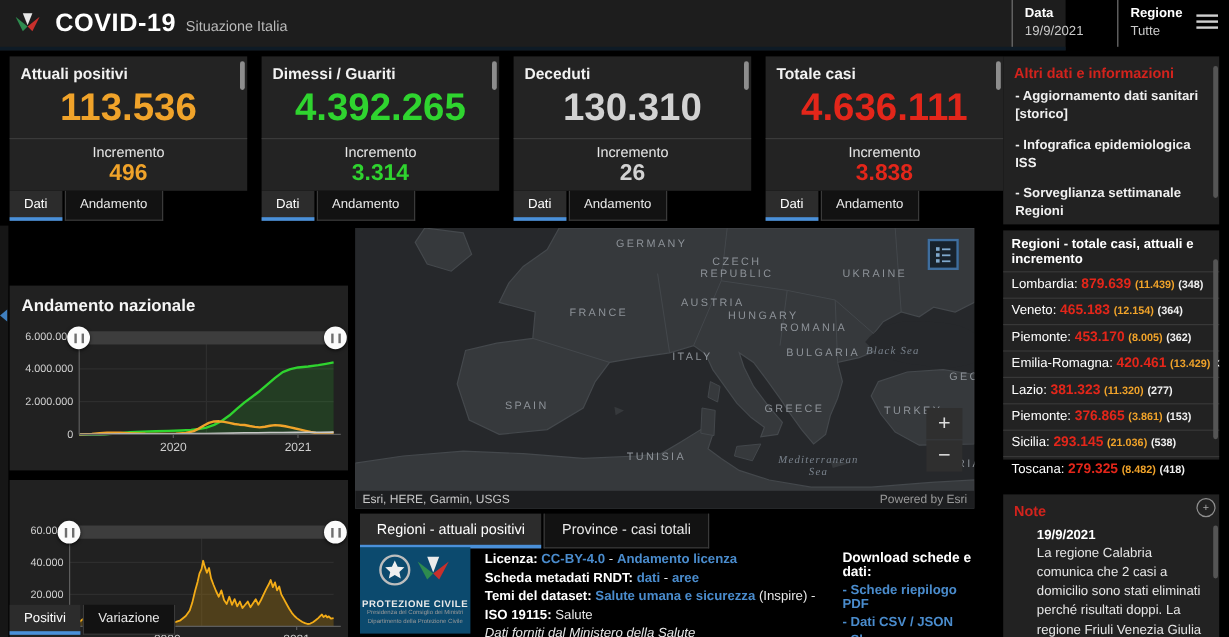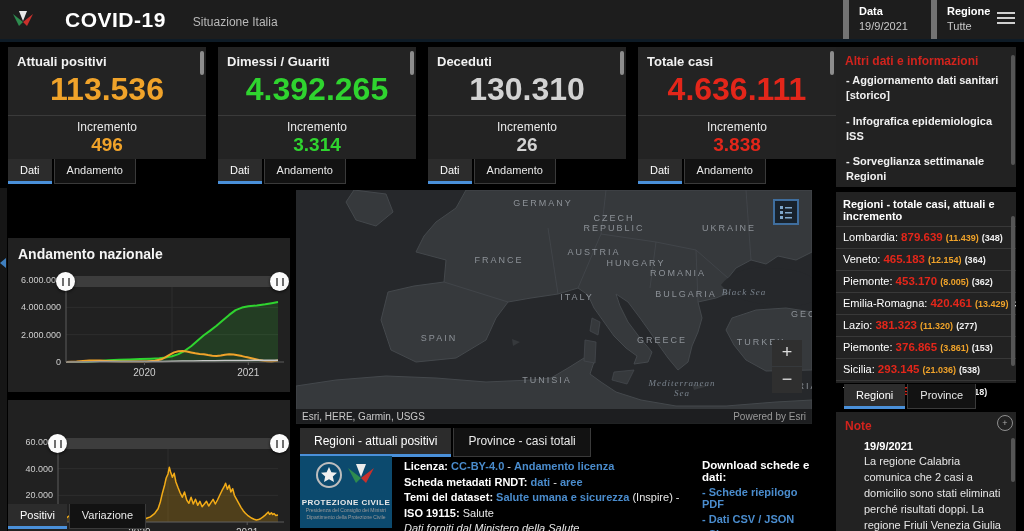--- a/index.html
+++ b/index.html
@@ -1,25 +1,25 @@
 <!DOCTYPE html>
 <html><head>
 <meta charset="utf-8">
 <style>
   html,body{margin:0;padding:0;background:#000;}
   #app{position:relative;width:1024px;height:531px;background:#000;overflow:hidden;
        font-family:"Liberation Sans",sans-serif;color:#eee;}
 
   
-  .hdr{position:absolute;left:0;top:0;width:1024px;height:39px;background:#1d1d1d;
-       border-bottom:3px solid #0e1b26;display:flex;align-items:center;gap:19px;}
+  .hdr{position:absolute;left:0;top:0;width:888px;height:39px;background:#1d1d1d;
+       border-bottom:3px solid #0e1b26;display:flex;align-items:center;}
   .hdr-logo{margin-left:10px;}
   .hdr-title{font-size:21px;font-weight:bold;color:#fff;margin-left:10px;letter-spacing:.5px;}
   .hdr-sub{font-size:12px;color:#b9b9b9;margin-left:8px;margin-top:5px;}
-  .hblock{position:absolute;top:0;height:39px;padding:5px 10px 0 10px;border-left:6px solid #737373;box-sizing:border-box;}
+  .hblock{position:absolute;top:0;height:39px;padding:5px 10px 0 10px;border-left:1px solid #737373;box-sizing:border-box;}
   .hblock .lab{font-size:11px;font-weight:bold;color:#fff;}
   .hblock .val{font-size:11px;color:#c9c9c9;margin-top:3px;}
   .burger{position:absolute;left:997px;top:12px;width:18px;cursor:pointer;}
   .burger span{display:block;height:2px;background:#cfcfcf;margin-bottom:3px;}
 
   
   .card{position:absolute;top:47px;width:198px;height:112px;background:#232323;box-sizing:border-box;}
   .card-title{font-size:13px;font-weight:bold;color:#f2f2f2;padding:7px 15px 2px 9px;}
   .card-value{font-size:32px;font-weight:bold;text-align:center;white-space:nowrap;}
   .card-div{border-top:1px solid #3a3a3a;margin-top:7px;}
@@ -393,24 +393,20 @@
         <div class="region-row"><span class="r-name">Veneto:</span> <span class="r-total">465.183</span> <span class="r-act">(12.154)</span> <span class="r-inc">(364)</span></div>
         <div class="region-row"><span class="r-name">Piemonte:</span> <span class="r-total">453.170</span> <span class="r-act">(8.005)</span> <span class="r-inc">(362)</span></div>
         <div class="region-row"><span class="r-name">Emilia-Romagna:</span> <span class="r-total">420.461</span> <span class="r-act">(13.429)</span> <span class="r-inc">(343)</span></div>
         <div class="region-row"><span class="r-name">Lazio:</span> <span class="r-total">381.323</span> <span class="r-act">(11.320)</span> <span class="r-inc">(277)</span></div>
         <div class="region-row"><span class="r-name">Piemonte:</span> <span class="r-total">376.865</span> <span class="r-act">(3.861)</span> <span class="r-inc">(153)</span></div>
         <div class="region-row"><span class="r-name">Sicilia:</span> <span class="r-total">293.145</span> <span class="r-act">(21.036)</span> <span class="r-inc">(538)</span></div>
         <div class="region-row"><span class="r-name">Toscana:</span> <span class="r-total">279.325</span> <span class="r-act">(8.482)</span> <span class="r-inc">(418)</span></div>
       </div>
     <div class="vthumb dim" style="right:1px;top:24px;height:150px;"></div>
   </div>
-  <div class="tabs" style="left:844px;top:384px;">
-    <div class="tab active">Regioni</div>
-    <div class="tab">Province</div>
-  </div>
 
   <div class="panel" style="left:836px;top:412px;width:180px;height:119px;">
     <div class="panel-title redtxt">Note</div>
     <div class="note-expand">+</div>
     <div class="note-body">
       <div class="note-date">19/9/2021</div>
       <div class="note-text">La regione Calabria comunica che 2 casi a domicilio sono stati eliminati perché risultati doppi. La regione Friuli Venezia Giulia comunica che dal totale dei casi positivi sono stati eliminati 2 casi; 1 a seguito di un test</div>
     </div>
     <div class="vthumb dim" style="right:1px;top:26px;height:44px;"></div>
   </div>

